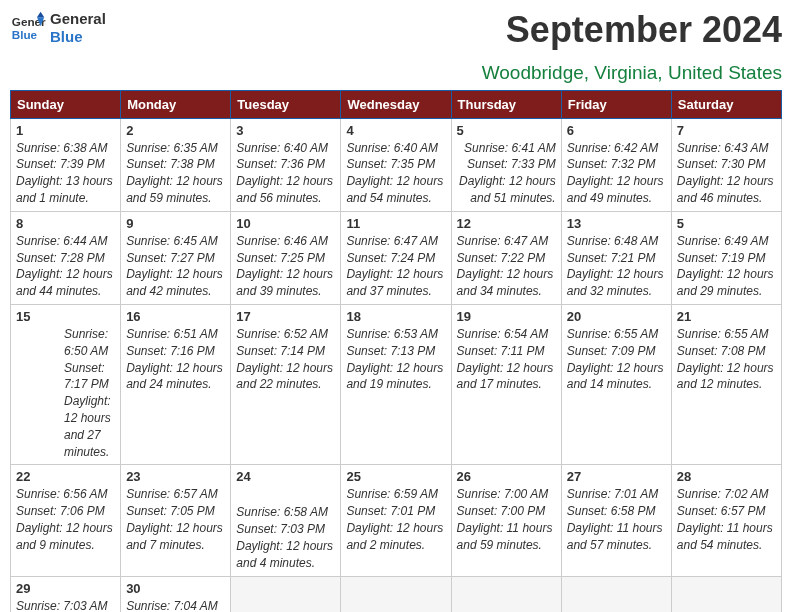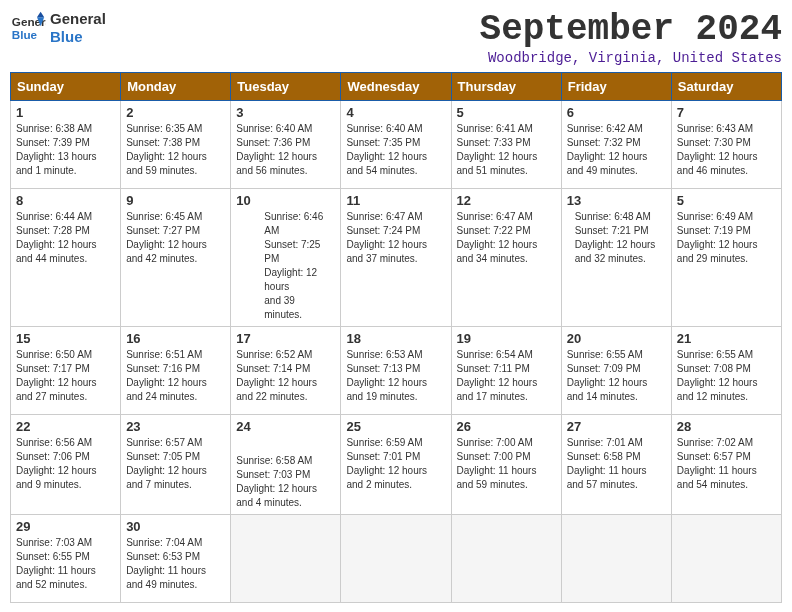--- a/index.html
+++ b/index.html
@@ -20,39 +20,39 @@
       display: flex;
       align-items: center;
       gap: 4px;
     }
     .logo-icon {
       width: 36px;
       height: 36px;
     }
     .title-block {
       text-align: right;
-      font-family: Liberation Mono, monospace;
     }
     .month-title {
       font-size: 36px;
       font-weight: bold;
       color: #333;
       line-height: 1.1;
     }
     .location {
-      font-size: 14px;
-      color: #4c1d95;
+      font-size: 19px;
+      color: #15803d;
+      margin-top: 12px;
     }
     table {
       width: 100%;
       border-collapse: collapse;
       table-layout: fixed;
     }
     th {
-      background-color: #a16207;
+      background-color: #7f1d1d;
       color: #fff;
       font-size: 13px;
       font-weight: bold;
       text-align: left;
       padding: 6px 6px;
       border: 1px solid #1a5ca8;
     }
     td {
       border: 1px solid #ccc;
       vertical-align: top;
@@ -65,23 +65,24 @@
     td.empty {
       background: #f5f5f5;
     }
     .day-number {
       font-size: 13px;
       font-weight: bold;
       display: block;
       margin-bottom: 2px;
     }
     .day-info {
-      font-size: 10px;
+      font-size: 12px;
       line-height: 1.4;
       color: #333;
+      font-style: italic;
     }
   </style>
 </head>
 <body>
 
 <div class="header">
   <div class="logo">
     <svg class="logo-icon" viewBox="0 0 40 40">
       <text x="2" y="18" font-size="13" font-weight="bold" fill="#333">General</text>
       <text x="2" y="32" font-size="13" font-weight="bold" fill="#2a75c7">Blue</text>
@@ -136,21 +137,21 @@
         </td>
         <td>
           <span class="day-number">4</span>
           <div class="day-info" style="white-space: pre-line;">Sunrise: 6:40 AM
 Sunset: 7:35 PM
 Daylight: 12 hours
 and 54 minutes.</div>
         </td>
         <td>
           <span class="day-number">5</span>
-          <div class="day-info" style="white-space: pre-line;">Sunrise: 6:41 AM
+          <div class="day-info" style="white-space: pre-line; text-align: right;">Sunrise: 6:41 AM
 Sunset: 7:33 PM
 Daylight: 12 hours
 and 51 minutes.</div>
         </td>
         <td>
           <span class="day-number">6</span>
           <div class="day-info" style="white-space: pre-line;">Sunrise: 6:42 AM
 Sunset: 7:32 PM
 Daylight: 12 hours
 and 49 minutes.</div>
@@ -173,58 +174,58 @@
         </td>
         <td>
           <span class="day-number">9</span>
           <div class="day-info" style="white-space: pre-line;">Sunrise: 6:45 AM
 Sunset: 7:27 PM
 Daylight: 12 hours
 and 42 minutes.</div>
         </td>
         <td>
           <span class="day-number">10</span>
-          <div class="day-info" style="white-space: pre-line; margin-left: 28px;">Sunrise: 6:46 AM
+          <div class="day-info" style="white-space: pre-line;">Sunrise: 6:46 AM
 Sunset: 7:25 PM
 Daylight: 12 hours
 and 39 minutes.</div>
         </td>
         <td>
           <span class="day-number">11</span>
           <div class="day-info" style="white-space: pre-line;">Sunrise: 6:47 AM
 Sunset: 7:24 PM
 Daylight: 12 hours
 and 37 minutes.</div>
         </td>
         <td>
           <span class="day-number">12</span>
           <div class="day-info" style="white-space: pre-line;">Sunrise: 6:47 AM
 Sunset: 7:22 PM
 Daylight: 12 hours
 and 34 minutes.</div>
         </td>
         <td>
           <span class="day-number">13</span>
-          <div class="day-info" style="white-space: pre-line; margin-left: 8px;">Sunrise: 6:48 AM
+          <div class="day-info" style="white-space: pre-line;">Sunrise: 6:48 AM
 Sunset: 7:21 PM
 Daylight: 12 hours
 and 32 minutes.</div>
         </td>
         <td>
           <span class="day-number">5</span>
           <div class="day-info" style="white-space: pre-line;">Sunrise: 6:49 AM
 Sunset: 7:19 PM
 Daylight: 12 hours
 and 29 minutes.</div>
         </td>
       </tr>
       <tr>
         <td>
           <span class="day-number">15</span>
-          <div class="day-info" style="white-space: pre-line;">Sunrise: 6:50 AM
+          <div class="day-info" style="white-space: pre-line; margin-left: 48px;">Sunrise: 6:50 AM
 Sunset: 7:17 PM
 Daylight: 12 hours
 and 27 minutes.</div>
         </td>
         <td>
           <span class="day-number">16</span>
           <div class="day-info" style="white-space: pre-line;">Sunrise: 6:51 AM
 Sunset: 7:16 PM
 Daylight: 12 hours
 and 24 minutes.</div>

